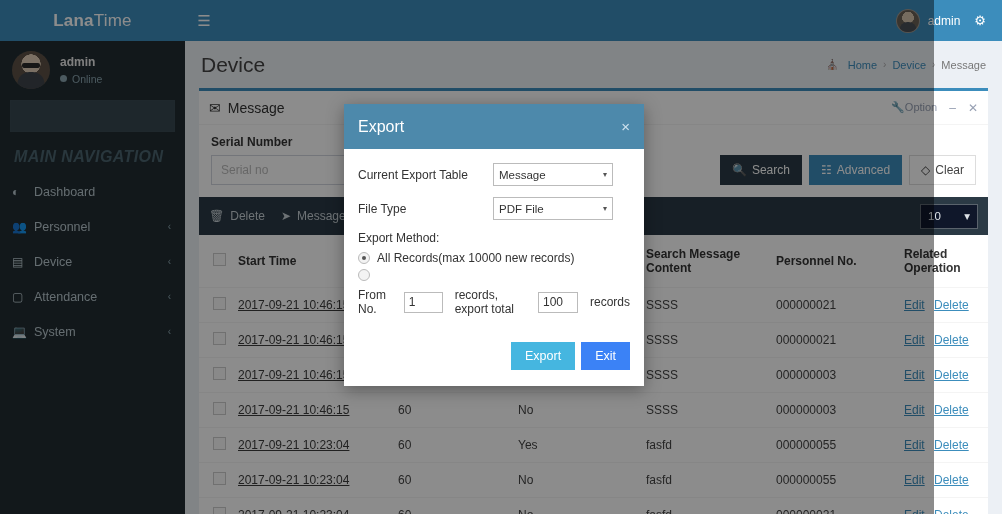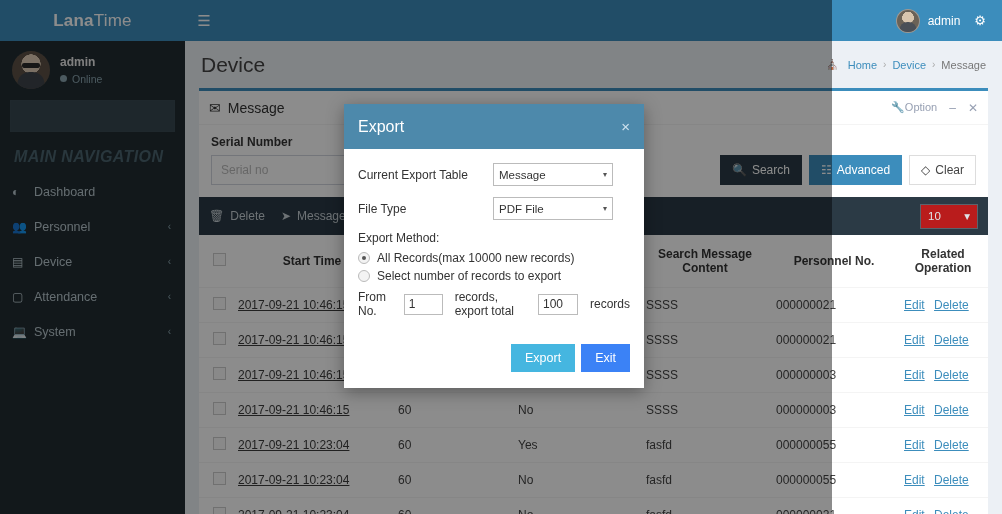--- a/index.html
+++ b/index.html
@@ -2,21 +2,21 @@
 <html><head>
 <meta charset="utf-8">
 <style>
   * { box-sizing: border-box; margin: 0; padding: 0; }
   html, body {
     width: 1002px; height: 514px;
     overflow: hidden;
     font-family: "Liberation Sans", sans-serif;
     background: #ecf0f5;
   }
-  .app { position: relative; width: 832px; height: 514px; }
+  .app { position: relative; width: 934px; height: 514px; }
 
   
   .backdrop {
     position: absolute; inset: 0;
     background: rgba(0,0,0,0.45);
     z-index: 50;
   }
 
   
   .topbar { position: absolute; top: 0; left: 0; width: 1002px; height: 41px; display: flex; }
@@ -129,28 +129,28 @@
   .btn-adv { background: #3c8dbc; color: #fff; }
   .btn-clear { background: #fff; color: #444; border: 1px solid #ddd; }
 
   .table-toolbar {
     background: #2b3a45; height: 38px; display: flex; align-items: center;
     justify-content: space-between; padding: 0 10px;
   }
   .tb-actions { display: flex; align-items: center; gap: 16px; }
   .tb-btn { color: #c7d0d6; font-size: 12px; display: inline-flex; align-items: center; gap: 6px; cursor: pointer; }
   .per-page {
-    background: #b91c1c; border: 1px solid #5a636c; color: #dfe4e8;
+    background: #0f172a; border: 1px solid #5a636c; color: #dfe4e8;
     height: 25px; min-width: 58px; padding: 0 7px; font-size: 11.5px;
     display: inline-flex; align-items: center; justify-content: space-between; gap: 12px; cursor: pointer;
   }
 
   table { width: 100%; border-collapse: collapse; }
   thead th {
-    font-size: 12px; color: #333; font-weight: 700; text-align: center;
+    font-size: 12px; color: #333; font-weight: 700; text-align: left;
     padding: 12px 6px; border-bottom: 1px solid #f4f4f4;
   }
   tbody td {
     font-size: 12px; color: #444; padding: 9px 6px; border-bottom: 1px solid #f4f4f4;
   }
   .chk { width: 13px; height: 13px; border: 1px solid #ccc; background: #fafafa; display: inline-block; cursor: pointer; }
   .cell-time { color: #3c3c3c; text-decoration: underline; cursor: pointer; }
   .op-link { color: #3c8dbc; text-decoration: underline; cursor: pointer; margin-right: 6px; }
   th.c-chk, td.c-chk { width: 30px; padding-left: 14px; }
   th.c-time, td.c-time { width: 160px; }
@@ -460,21 +460,20 @@
           <span class="car">▾</span>
         </div>
       </div>
       <div class="m-sub">Export Method:</div>
       <div class="radio-row">
         <span class="radio on"></span>
         <span>All Records(max 10000 new records)</span>
       </div>
       <div class="radio-row">
         <span class="radio"></span>
-        <span>Select number of records to export</span>
       </div>
       <div class="num-row">
         <span>From No.</span>
         <input class="num-in num-a" type="text" value="1" style="">
         <span>records, export total</span>
         <input class="num-in num-b" type="text" value="100" style="">
         <span>records</span>
       </div>
     </div>
     <div class="modal-foot">

